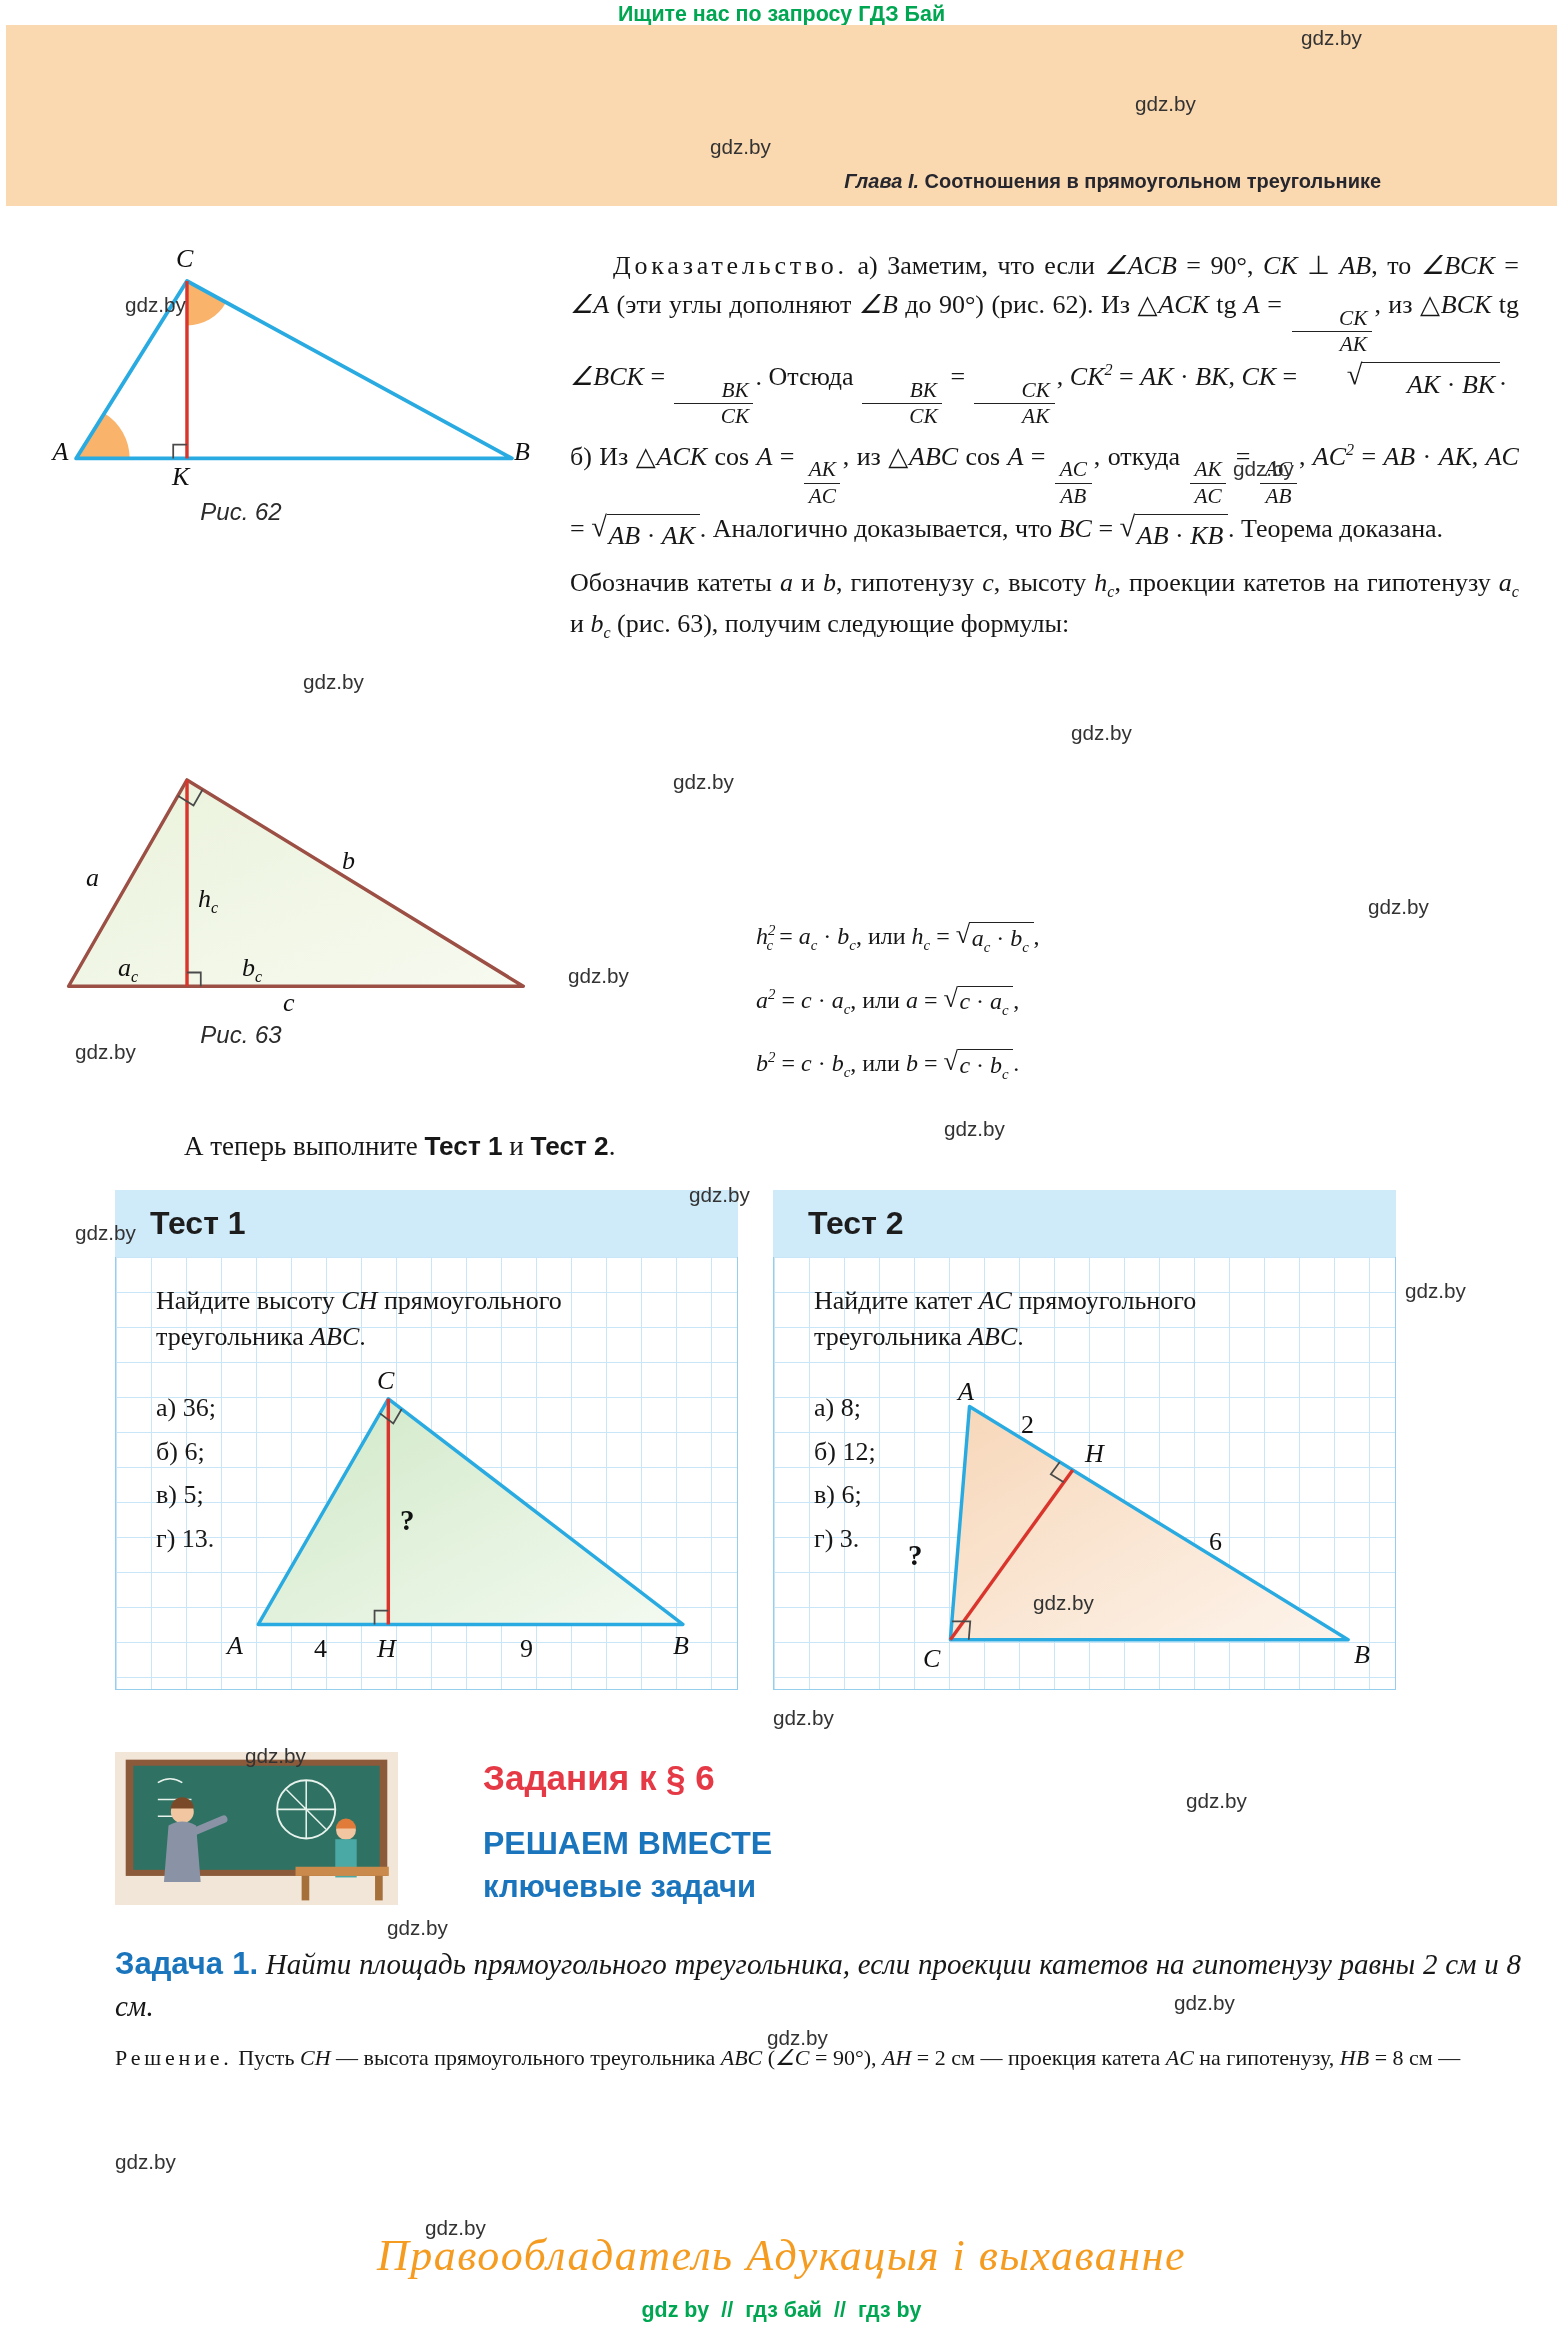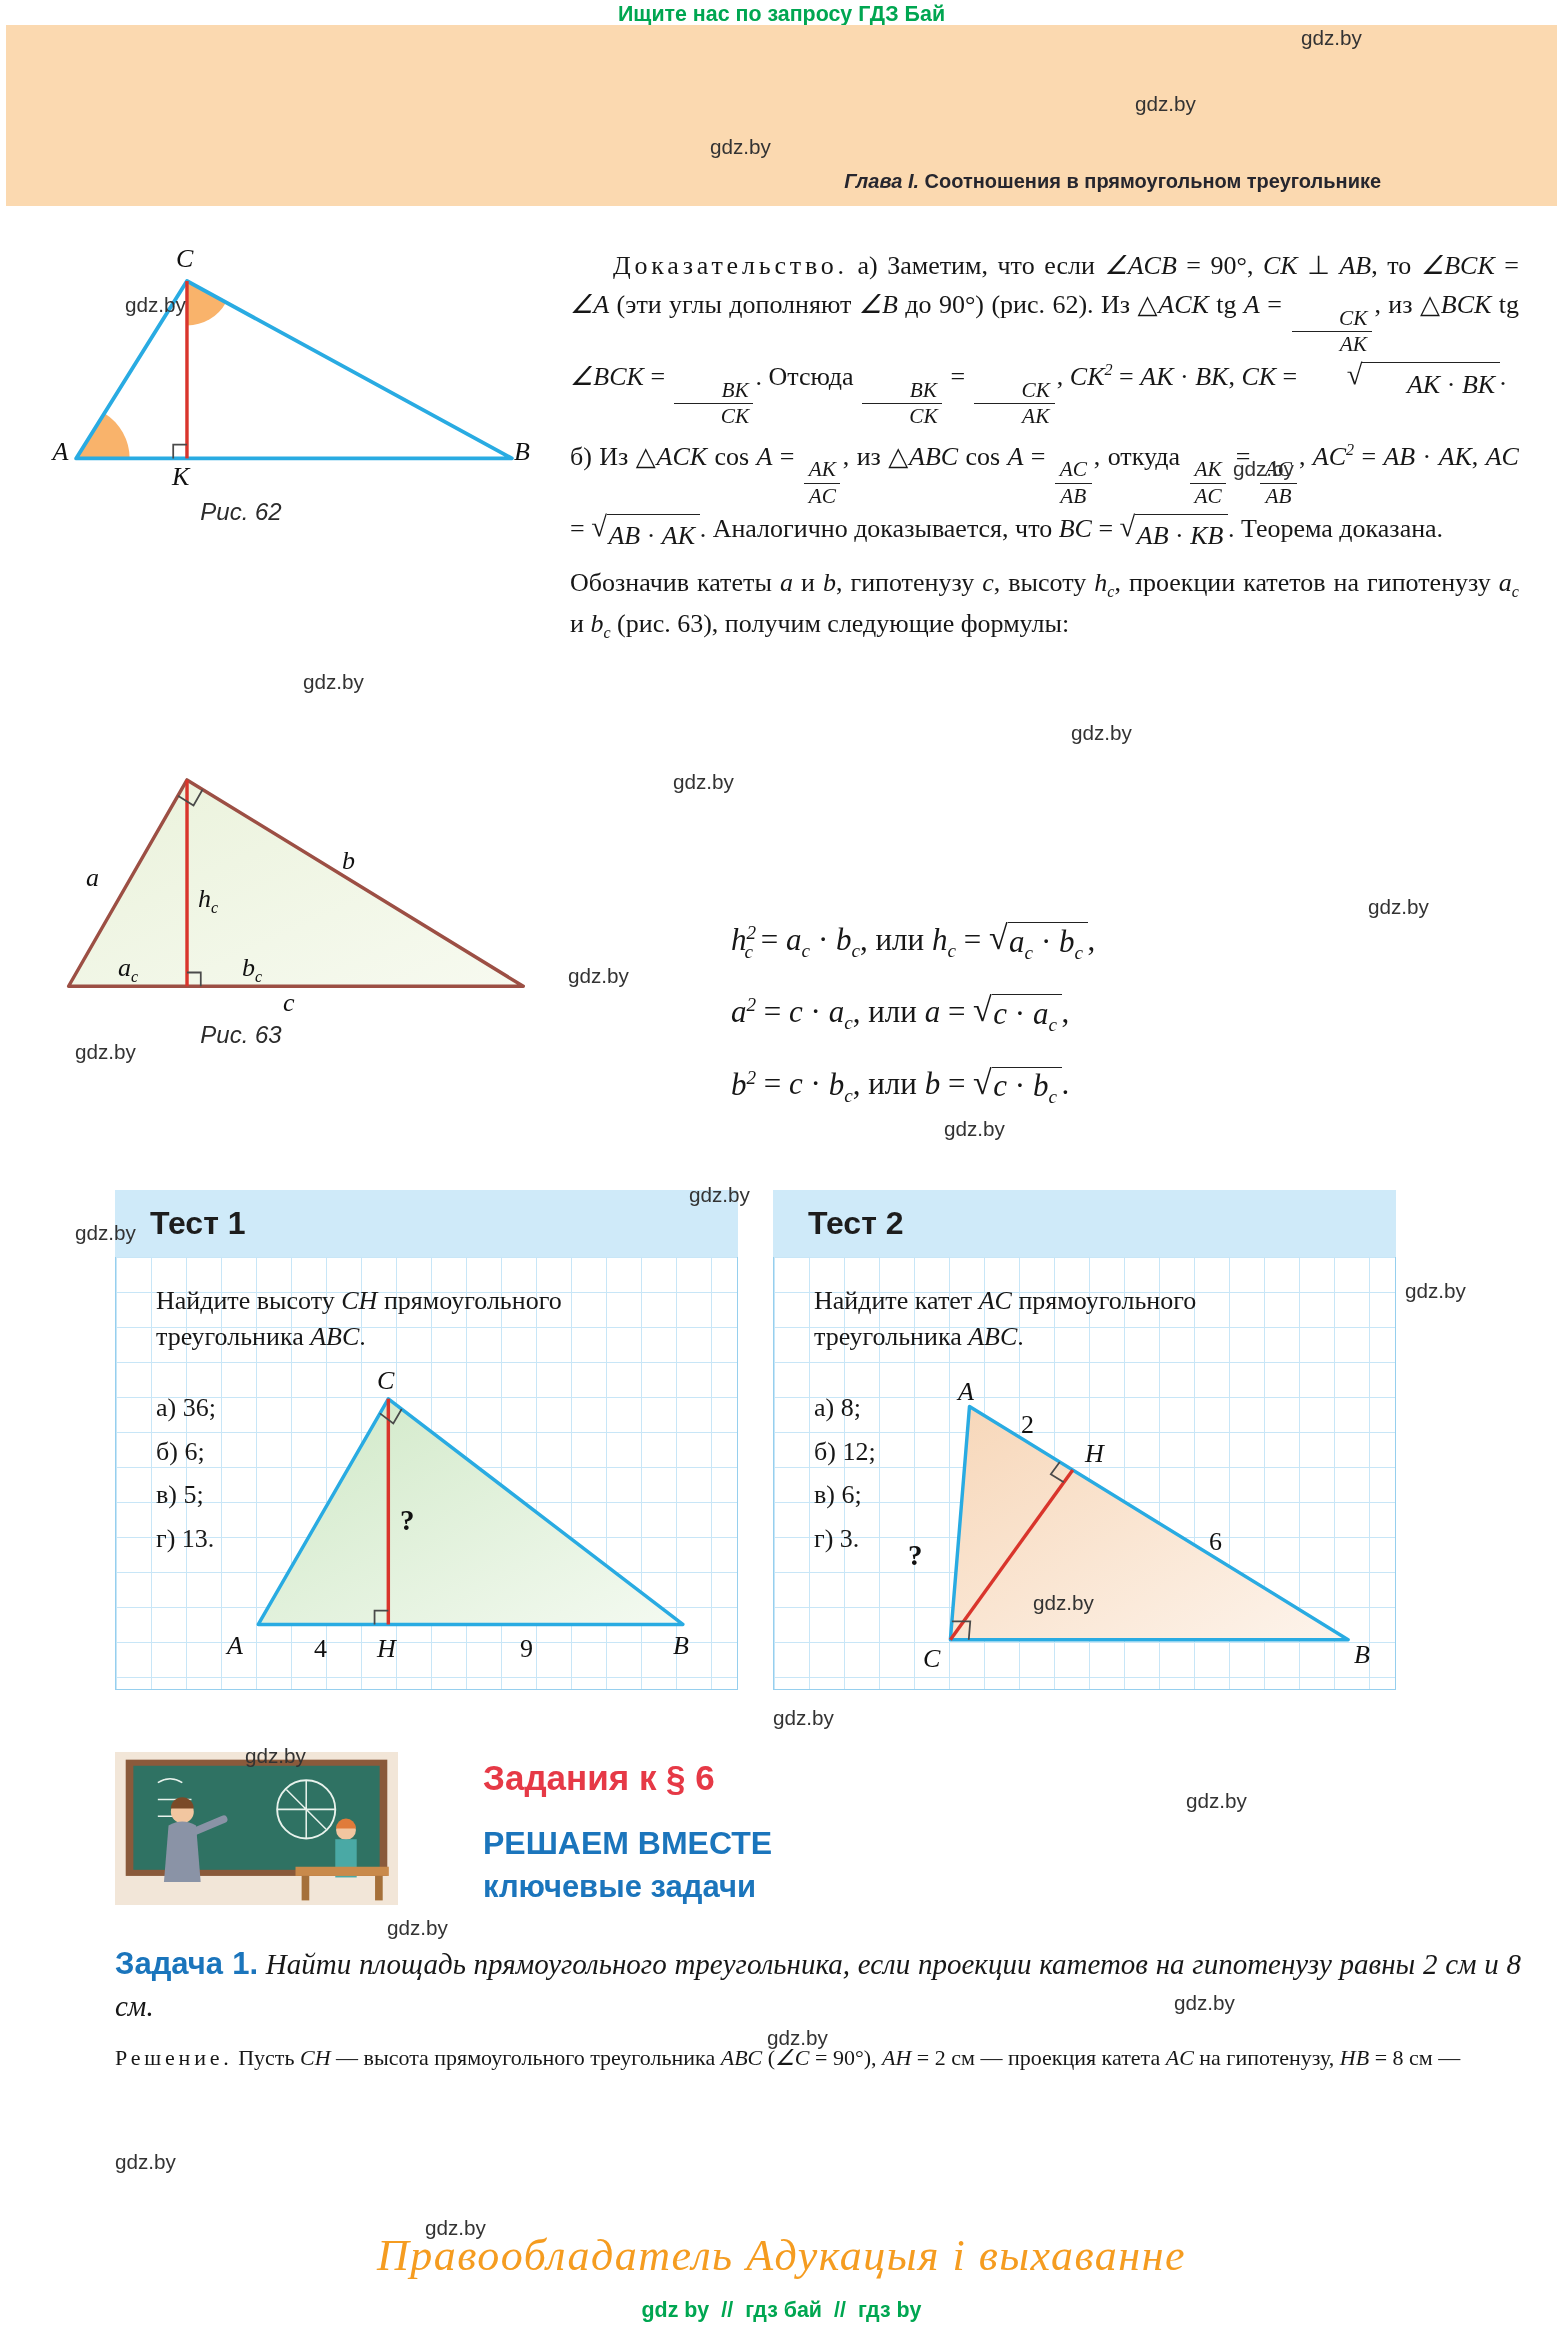--- a/index.html
+++ b/index.html
@@ -31,21 +31,21 @@
   sup,sub{font-size:62%;}
   .stk{margin-left:-0.6em;}
   .frac{display:inline-flex;flex-direction:column;align-items:center;vertical-align:-0.55em;
         font-style:italic;margin:0 2.3px;font-size:0.82em;line-height:1.12;}
   .fnum{border-bottom:1.9px solid #222;padding:0 4.6px 0.8px;}
   .fden{padding-top:0.8px;}
   .sqrt{display:inline-flex;align-items:flex-start;white-space:nowrap;}
   .rad{font-style:normal;font-size:1.1em;line-height:1;transform:translateY(-0.8px);}
   .srt{border-top:1.9px solid #222;padding:1.5px 4.6px 0 1.5px;}
 
-  .formula-line{font-size:31px;line-height:1.1;margin-bottom:31px;}
+  .formula-line{font-size:24px;line-height:1.1;margin-bottom:31px;margin-left:25px;}
   .fig-caption{font:italic 24px "Liberation Sans",sans-serif;color:#2c2c2c;text-align:center;}
   .vlabel{position:absolute;font:italic 26px "Liberation Serif",serif;color:#111;}
   .nlabel{position:absolute;font:26px "Liberation Serif",serif;color:#111;}
   .qlabel{position:absolute;font:bold 29px "Liberation Serif",serif;color:#111;}
 
   .tri-edge{fill:none;stroke:var(--triangle_cyan);stroke-width:5px;stroke-linejoin:round;}
   .tri-edge4{stroke:var(--triangle_cyan);stroke-width:4.5px;stroke-linejoin:round;}
   .hline{stroke:var(--height_red);stroke-width:4.5px;}
   .edge63{stroke:var(--fig63_edge);stroke-width:4.5px;stroke-linejoin:round;}
   .ra{stroke:#4a4a4a;fill:none;stroke-width:2.3px;}
@@ -175,20 +175,21 @@
     <div class="formula-line"><span class="it">a<sup>2</sup></span> = <span class="it">c</span> · <span class="it">a<sub>c</sub></span>,  или  <span class="it">a</span> = <span class="sqrt">
           <span class="rad">√</span>
           <span class="srt"><span class="it">c</span> · <span class="it">a<sub>c</sub></span></span>
         </span>,</div>
     <div class="formula-line"><span class="it">b<sup>2</sup></span> = <span class="it">c</span> · <span class="it">b<sub>c</sub></span>,  или  <span class="it">b</span> = <span class="sqrt">
           <span class="rad">√</span>
           <span class="srt"><span class="it">c</span> · <span class="it">b<sub>c</sub></span></span>
         </span>.</div>
   </div>
 
+  <div class="abs" style="left:119px;top:1131px;width:1071px;font-size:27px;text-indent:65px;">А теперь выполните <span class="bld">Тест 1</span> и <span class="bld">Тест 2</span>.</div>
 
   <section class="test-box" style="left:115px;top:1190px;">
     <div class="test-header">
       <span>Тест 1</span>
     </div>
     <div class="test-body">
       <div class="test-question">Найдите высоту <span class="it">CH</span> прямоугольного треугольника <span class="it">ABC</span>.</div>
       <div class="test-options">
         <div>а) 36;</div>
         <div>б) 6;</div>

